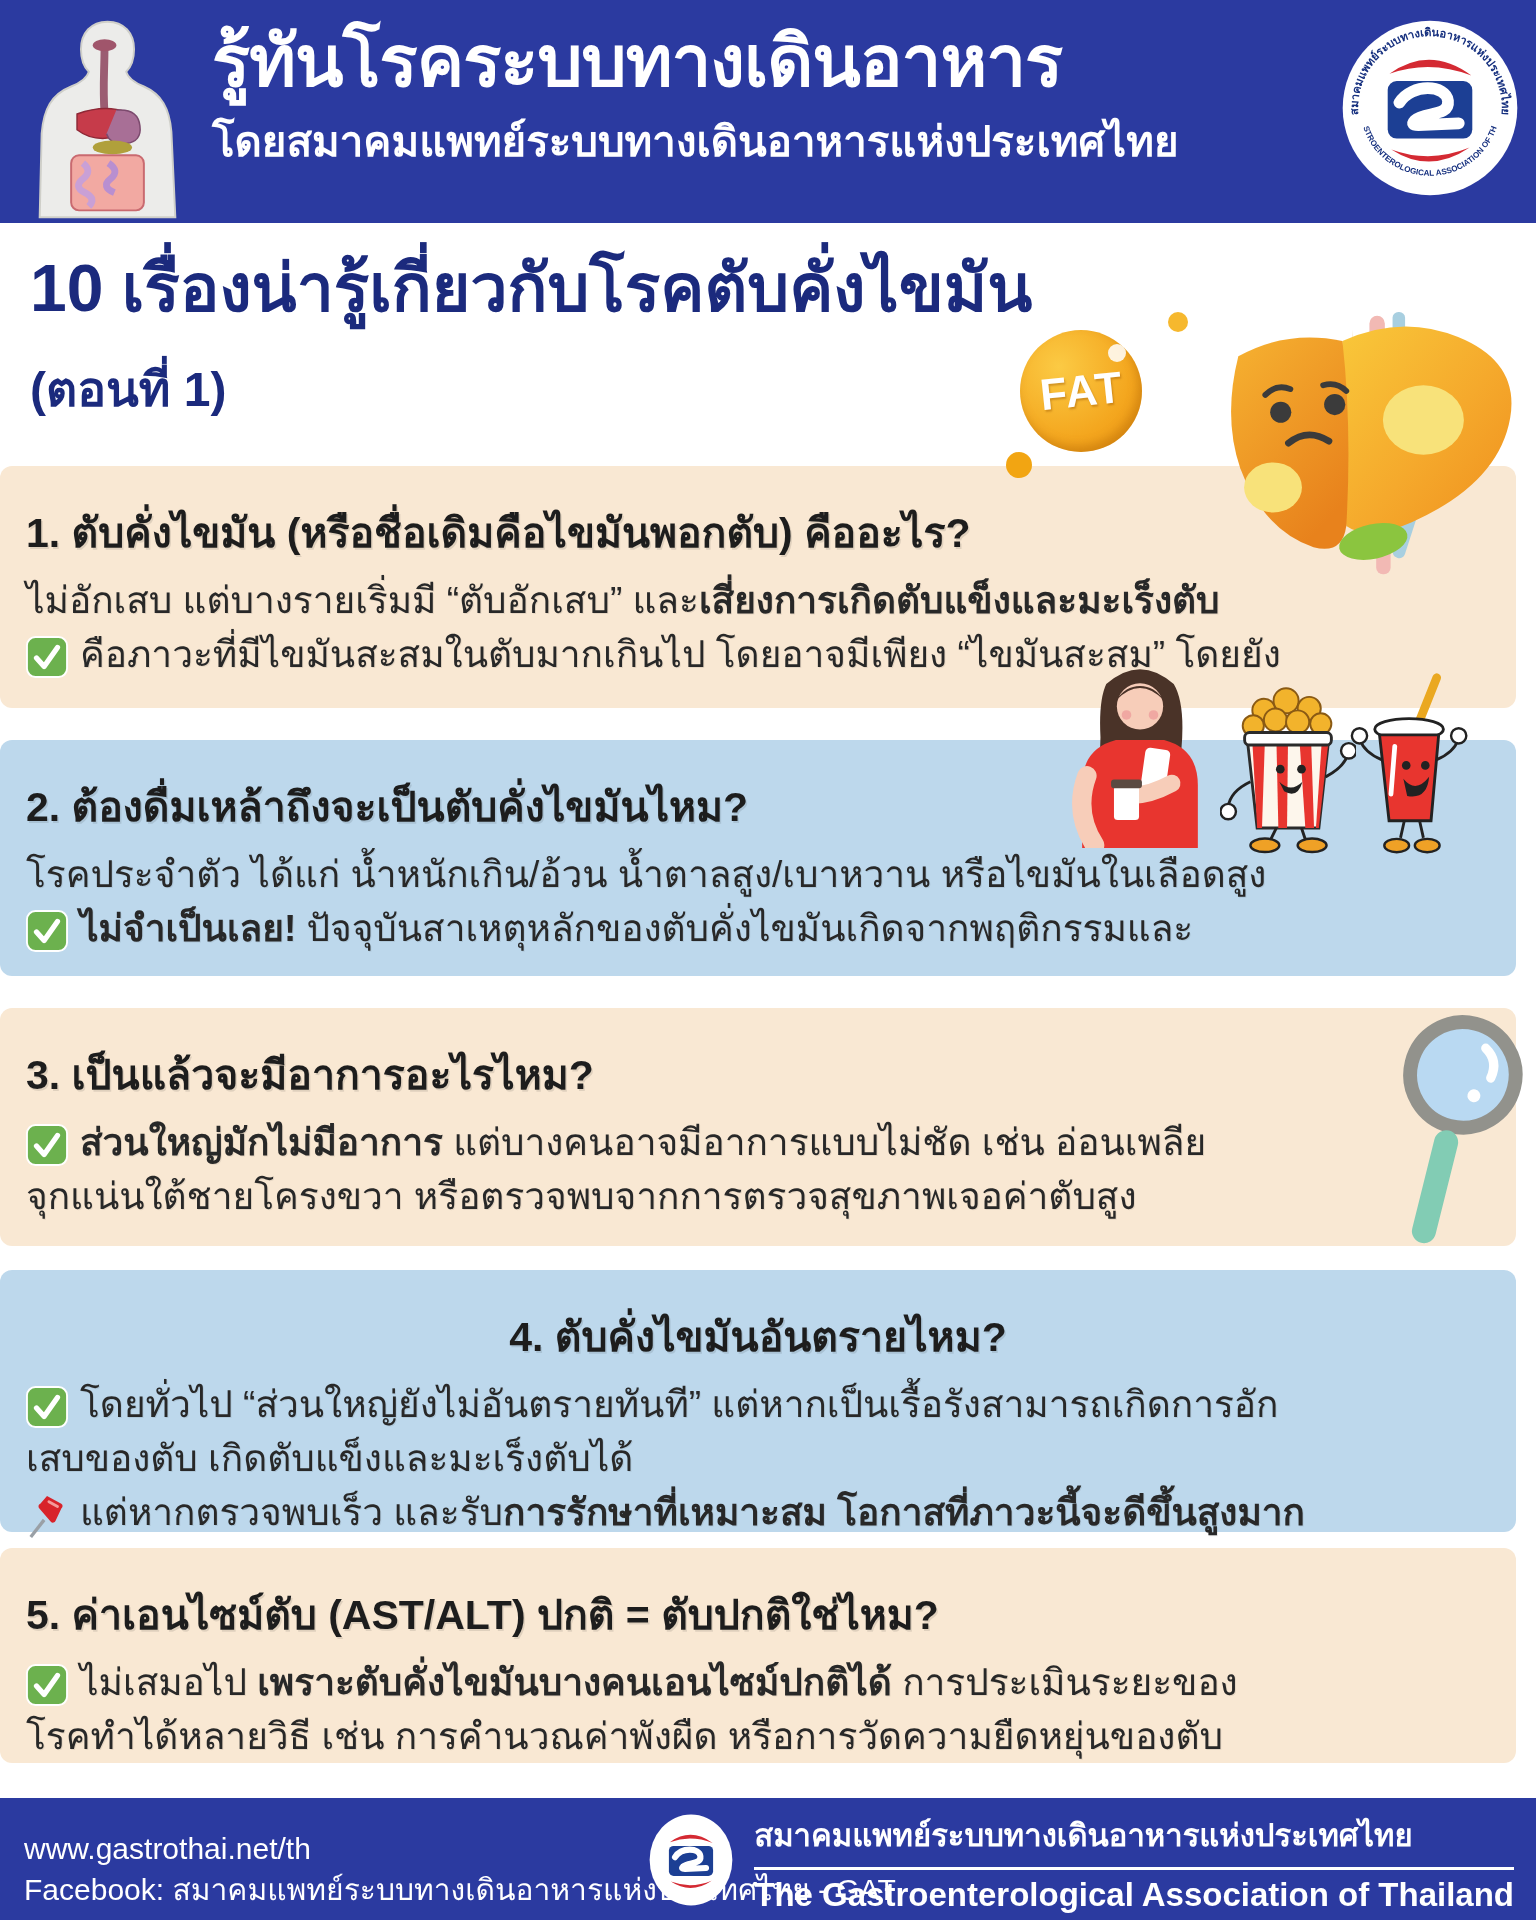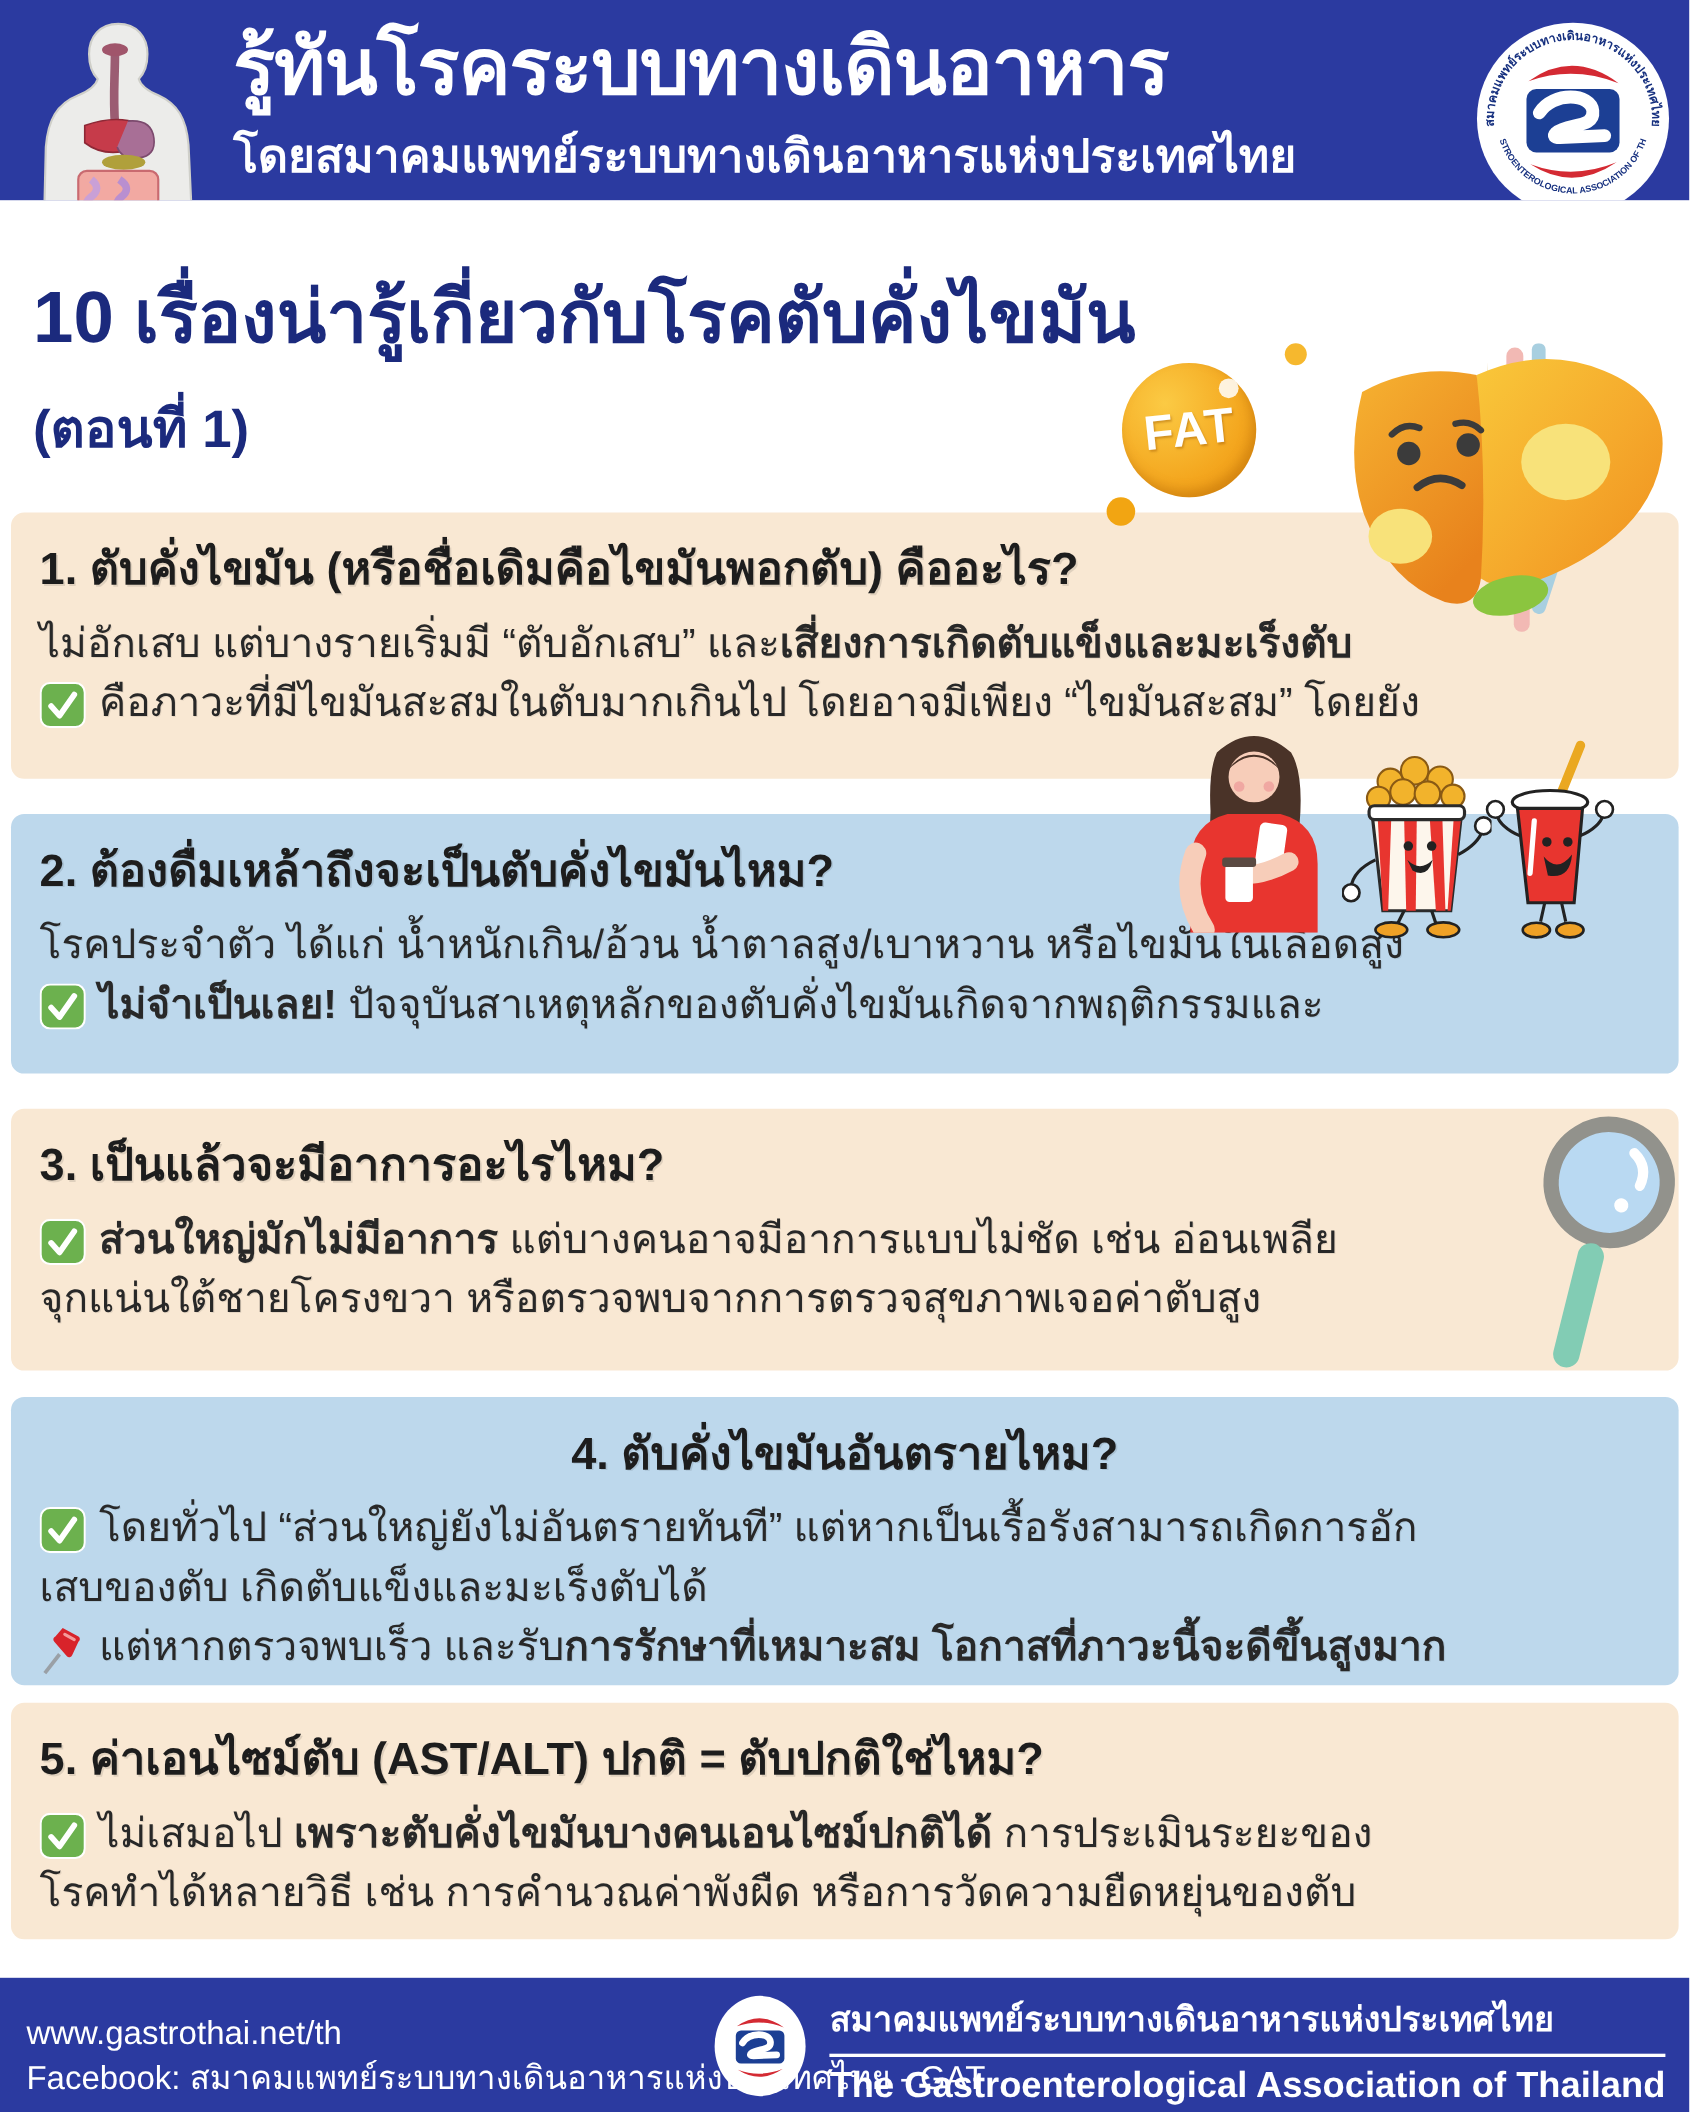--- a/index.html
+++ b/index.html
@@ -5,21 +5,21 @@
   :root{
     --header-blue:#2b3aa0; --navy:#1b2a7d; --beige:#f9e8d3; --sec-blue:#bdd8ec;
     --green:#6cb14e; --red:#e8352f; --orange:#f4a71f; --ink:#282828;
   }
   *{margin:0;padding:0;box-sizing:border-box}
   html,body{background:#fff}
   body{font-family:"Liberation Sans","DejaVu Sans",sans-serif;}
   .page{position:relative;width:1536px;height:1920px;background:#fff;overflow:hidden}
 
   
-  .header{position:absolute;top:0;left:0;width:100%;height:182px;background:var(--header-blue);overflow:hidden}
+  .header{position:absolute;top:0;left:0;width:100%;height:223px;background:var(--header-blue);overflow:hidden}
   .body-art{position:absolute;left:22px;top:14px}
   .header-text{position:absolute;left:212px;top:22px;width:1140px;color:#fff}
   .header-title{font-size:71px;font-weight:800;line-height:1.12;letter-spacing:-1px;white-space:nowrap}
   .header-sub{font-size:42px;font-weight:700;margin-top:6px;white-space:nowrap}
   .gat-logo{position:absolute;right:16px;top:18px}
 
   
   .intro{position:absolute;top:223px;left:0;width:100%;height:243px;background:#fff}
   .intro-title{position:absolute;left:30px;top:12px;font-size:66px;font-weight:800;color:var(--navy);white-space:nowrap}
   .intro-part{position:absolute;left:30px;top:128px;font-size:48px;font-weight:800;color:var(--navy)}
@@ -27,21 +27,21 @@
   .fat-badge{position:relative;width:122px;height:122px;border-radius:50%;
     background:radial-gradient(circle at 32% 30%,#fbca44 0%,#f4a71f 60%,#ed9410 100%);
     display:flex;align-items:center;justify-content:center;box-shadow:inset -4px -6px 10px rgba(160,90,0,.35)}
   .fat-badge span{color:#fff;font-weight:800;font-size:44px;letter-spacing:1px;transform:rotate(-6deg);text-shadow:1px 2px 2px rgba(150,80,0,.4)}
   .fat-badge::after{content:"";position:absolute;right:16px;top:14px;width:18px;height:18px;border-radius:50%;background:rgba(255,255,255,.85)}
   .fat-dot1{position:absolute;left:-14px;top:122px;width:26px;height:26px;border-radius:50%;background:#f2a512}
   .fat-dot2{position:absolute;left:148px;top:-18px;width:20px;height:20px;border-radius:50%;background:#f6b82e}
   .liver-art{position:absolute;left:1180px;top:312px;z-index:6}
 
   
-  .info-card{position:absolute;left:10px;width:1516px;border-radius:12px;padding:18px 26px 0;z-index:2}
+  .info-card{position:absolute;left:0;width:1516px;border-radius:12px;padding:34px 26px 0;z-index:2}
   .theme-beige{background:var(--beige)}
   .theme-blue{background:var(--sec-blue)}
   .info-card h2{font-size:41px;font-weight:800;color:#1d1d1d;margin-bottom:10px;text-shadow:1.5px 1.5px 0 rgba(0,0,0,.10);white-space:nowrap}
   .row{display:flex;align-items:flex-start;margin-bottom:2px}
   .row-icon{flex:0 0 auto;width:42px;height:42px;margin:7px 12px 0 0;display:inline-block}
   .row-icon svg{display:block}
   .row-text{font-size:37px;line-height:1.4;color:var(--ink);text-shadow:1px 1px 0 rgba(0,0,0,.08)}
   .row-text .b{font-weight:800}
 
   

